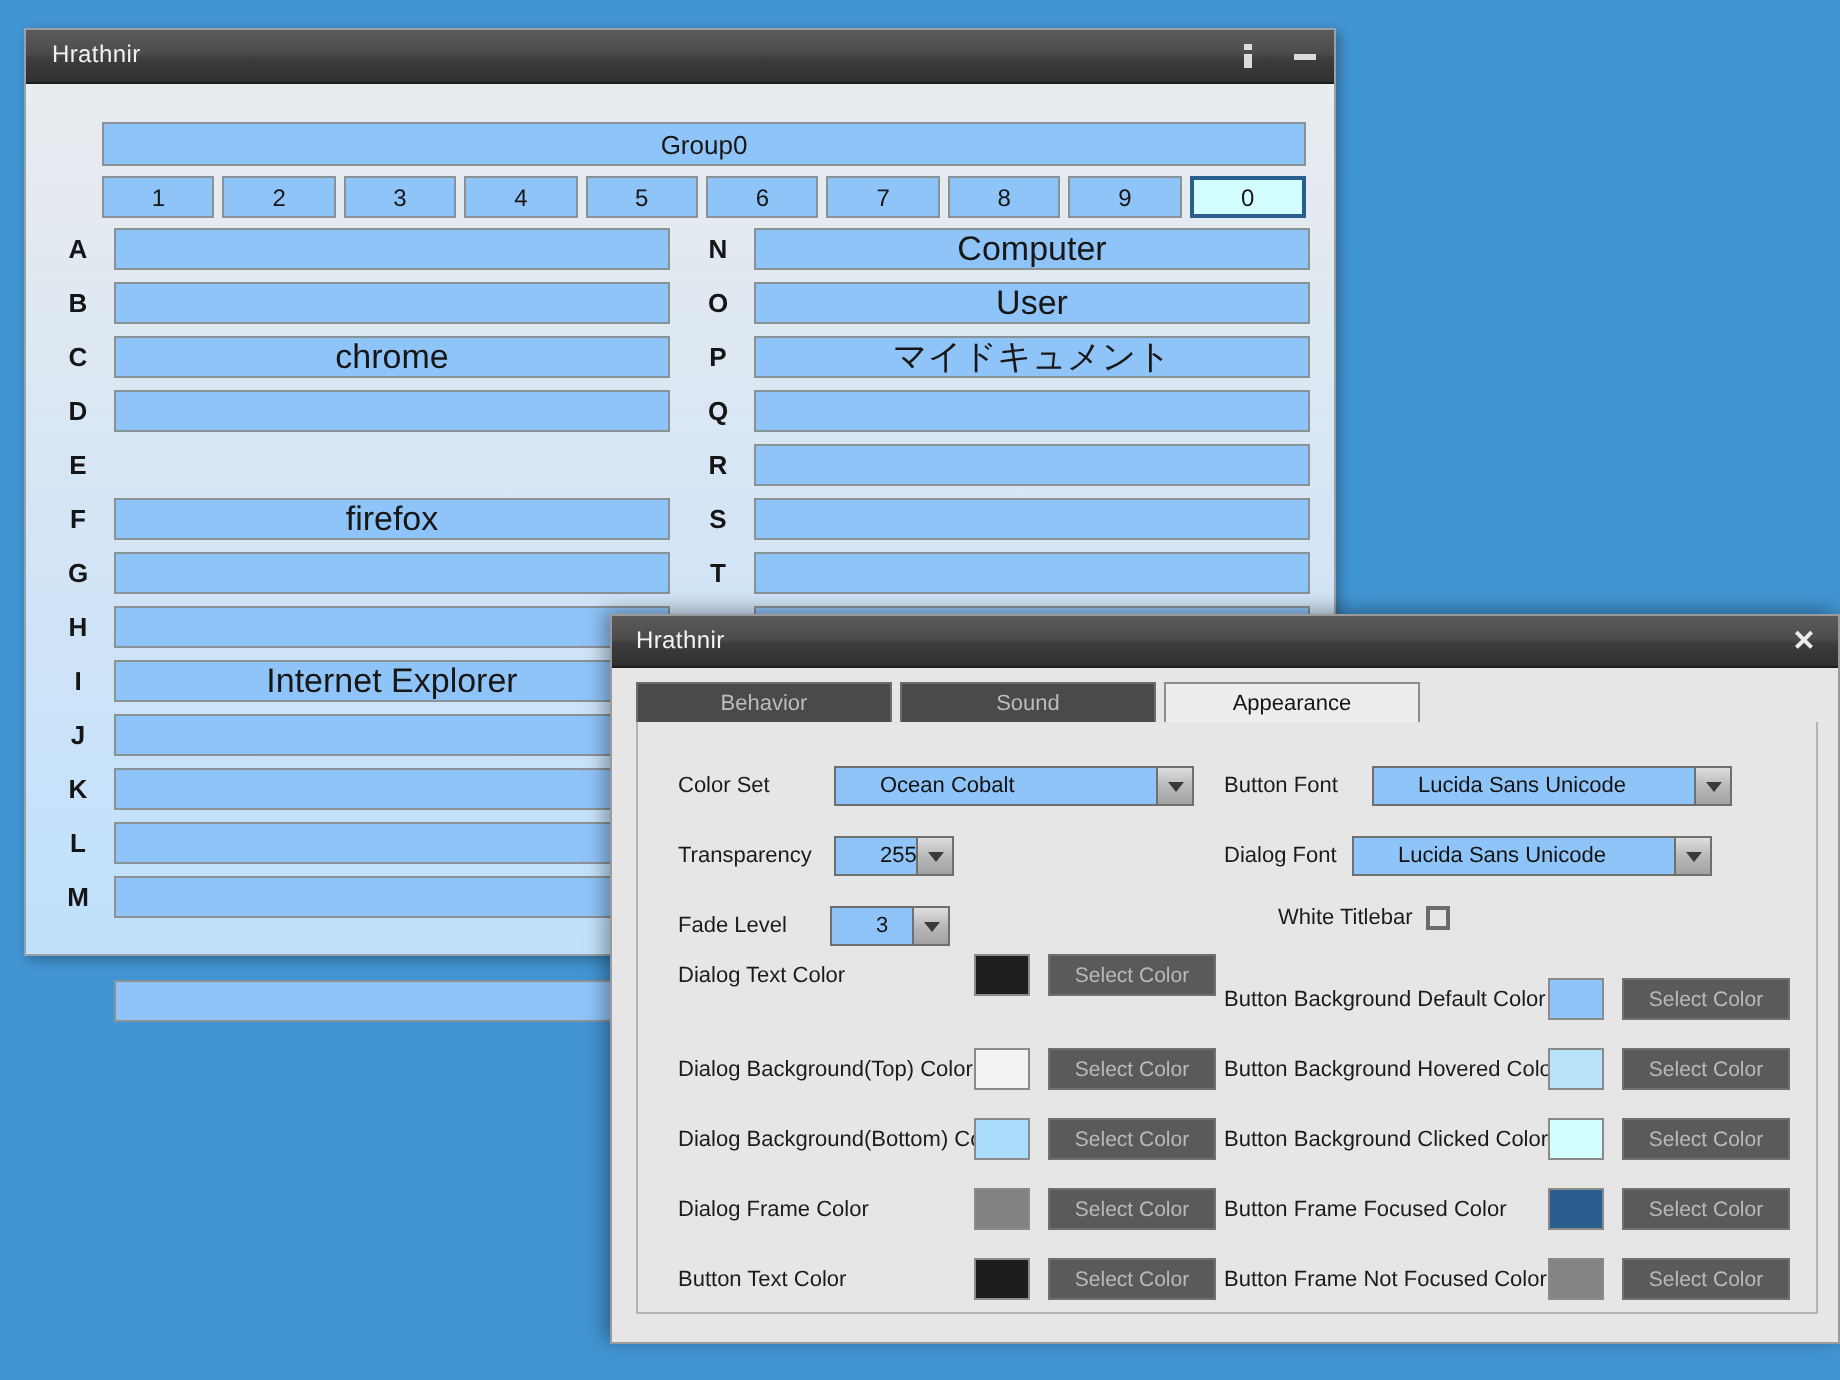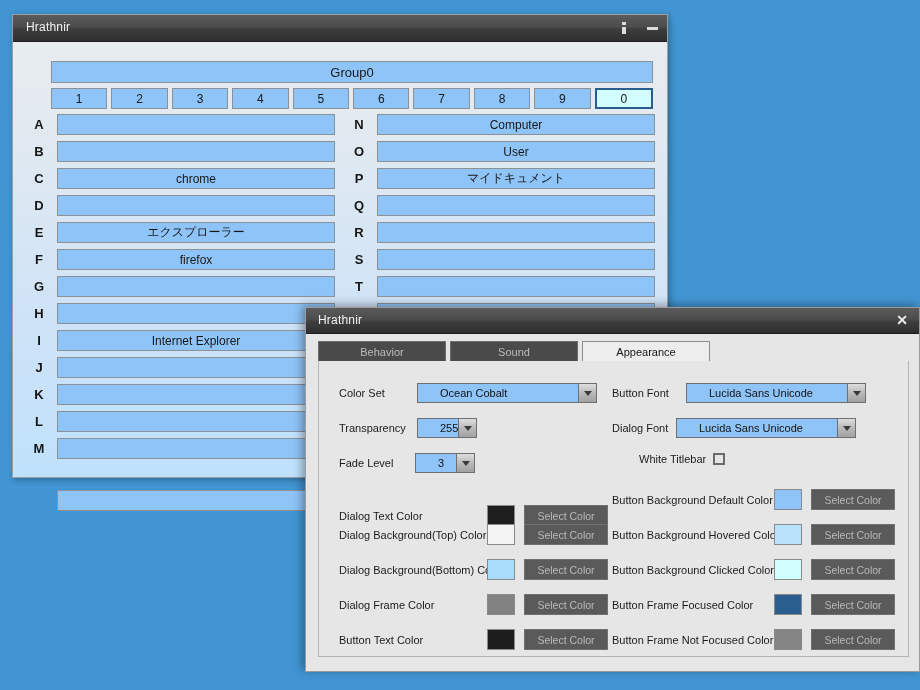--- a/index.html
+++ b/index.html
@@ -69,21 +69,21 @@
   #main-body {
     position: relative;
     padding: 0;
   }
 
   .field {
     box-sizing: border-box;
     background: #8fc4f8;
     border: 1px solid #8b9296;
     color: #171717;
-    font-size: 12px;
+    font-size: 17px;
     display: flex;
     align-items: center;
     justify-content: center;
     height: 21px;
     overflow: hidden;
     white-space: nowrap;
   }
   .group-header {
     position: absolute;
     left: 38px;
@@ -338,21 +338,20 @@
             <div class="row">
               <span class="rowlabel">C</span>
               <div class="field">chrome</div>
             </div>
             <div class="row">
               <span class="rowlabel">D</span>
               <div class="field"></div>
             </div>
             <div class="row">
               <span class="rowlabel">E</span>
-              <div class="field">エクスプローラー</div>
             </div>
             <div class="row">
               <span class="rowlabel">F</span>
               <div class="field">firefox</div>
             </div>
             <div class="row">
               <span class="rowlabel">G</span>
               <div class="field"></div>
             </div>
             <div class="row">
@@ -478,21 +477,21 @@
           <div class="combo-value">Lucida Sans Unicode</div>
           <div class="combo-arrow">
             <i></i>
           </div>
         </div>
       </div>
       <div class="ctrl-row" style="left: 293px; top: 92px;">
         <span class="ctrl-label" style="width: 74px; margin-left: 27px;">White Titlebar</span>
         <div class="checkbox"></div>
       </div>
-      <div class="ctrl-row" style="left: 20px; top: 144px; justify-content: flex-end;">
+      <div class="ctrl-row" style="left: 20px; top: 116px; justify-content: flex-end;">
         <span class="ctrl-label" style="width: 148px;">Dialog Text Color</span>
         <div class="swatch" style="background: rgb(30, 30, 30);"></div>
         <div class="select-color-btn" style="margin-left: 9px;">Select Color</div>
       </div>
       <div class="ctrl-row" style="left: 20px; top: 163px;">
         <span class="ctrl-label" style="width: 148px;">Dialog Background(Top) Color</span>
         <div class="swatch" style="background: rgb(243, 243, 243);"></div>
         <div class="select-color-btn" style="margin-left: 9px;">Select Color</div>
       </div>
       <div class="ctrl-row" style="left: 20px; top: 198px;">

